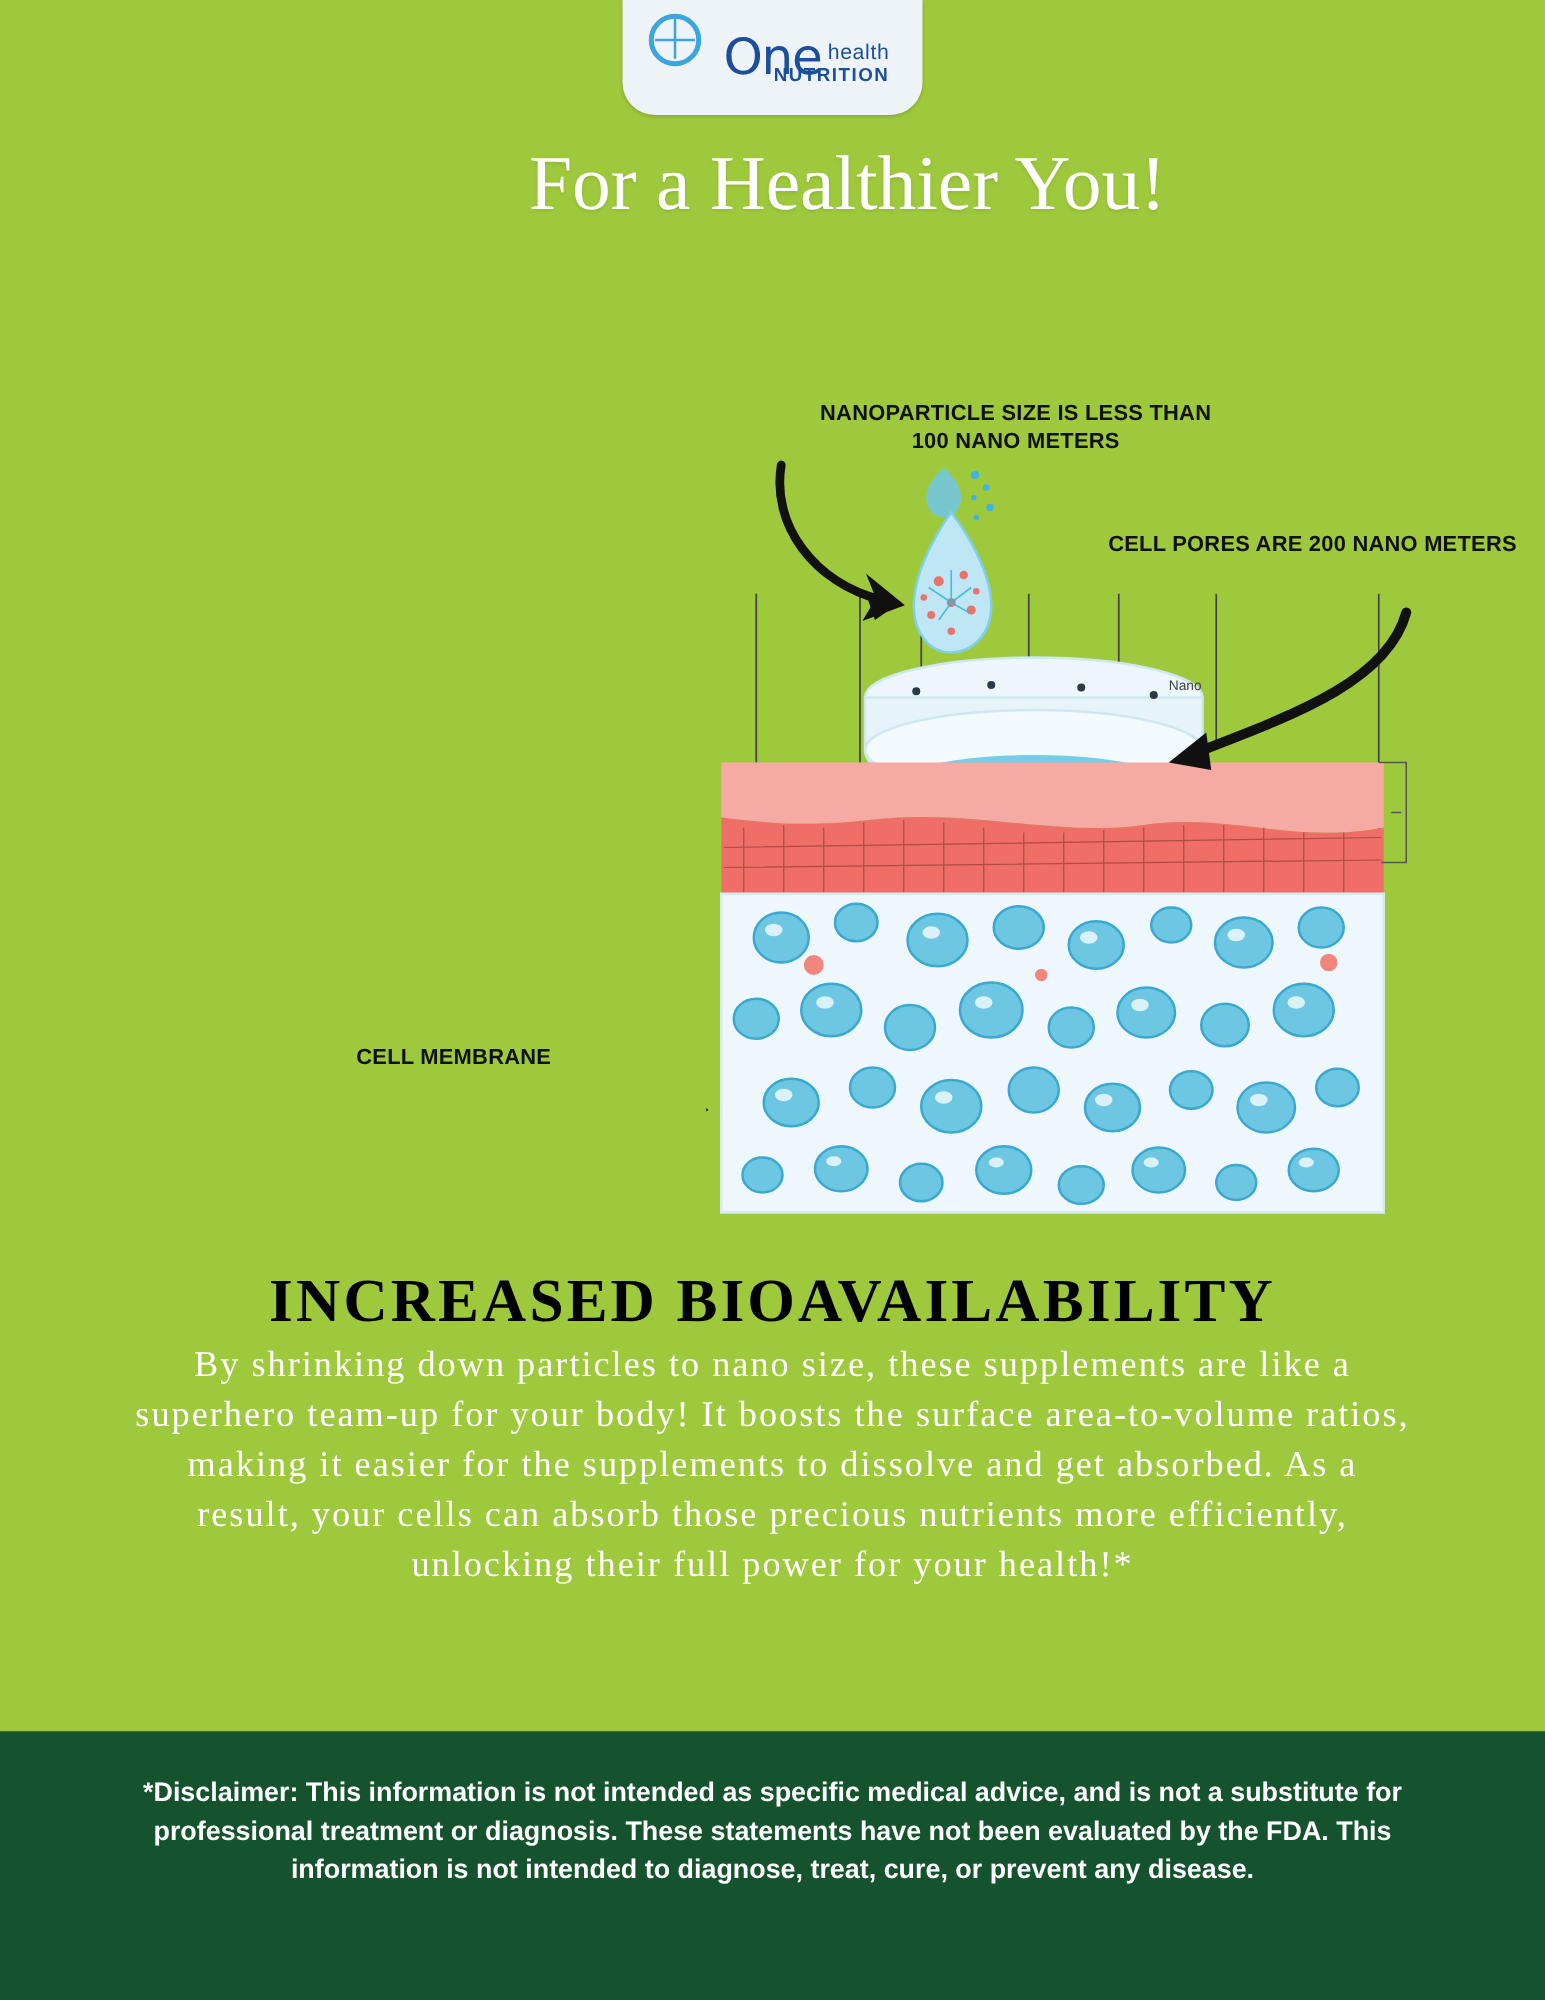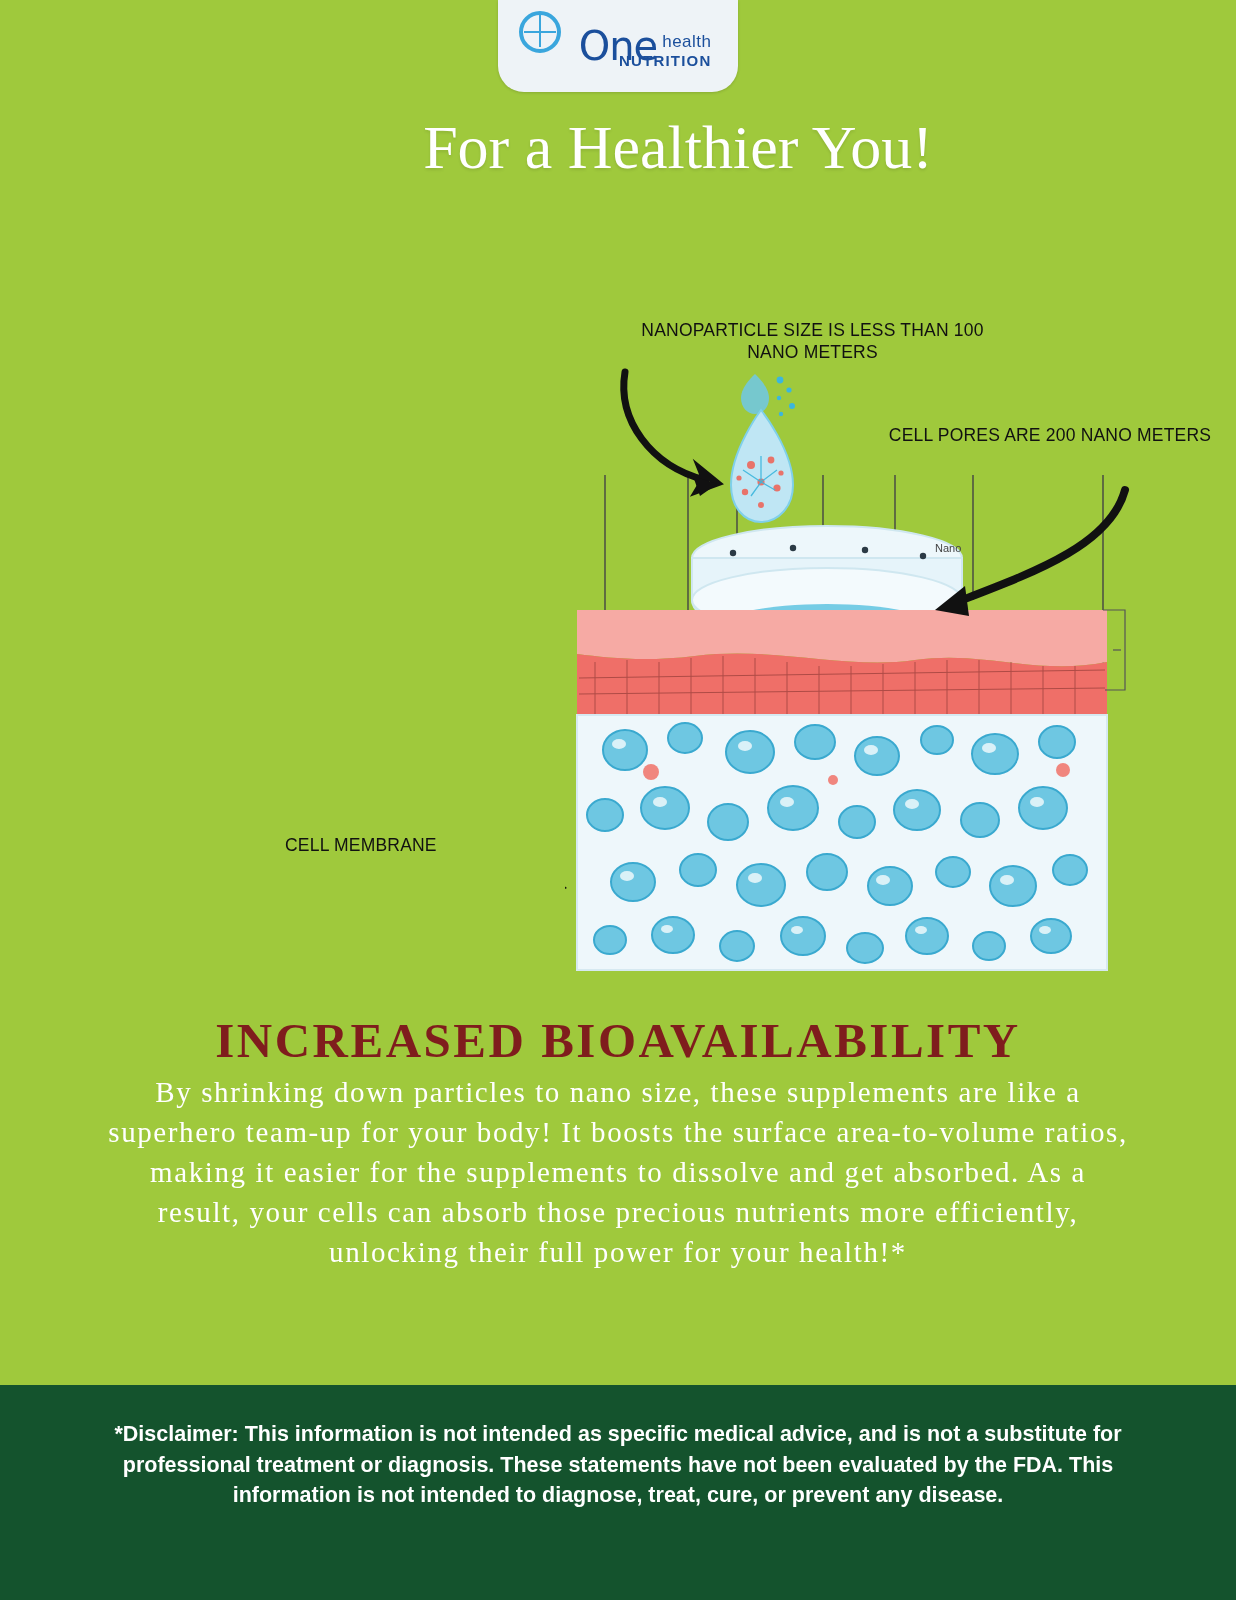--- a/index.html
+++ b/index.html
@@ -137,21 +137,21 @@
   .diagram {
     position: absolute;
     left: 565px;
     top: 310px;
     width: 660px;
     height: 680px;
   }
   .callout {
     position: absolute;
     font-family: "Liberation Sans", sans-serif;
-    font-weight: normal;
+    font-weight: bold;
     font-size: 17.5px;
     color: #111;
     line-height: 1.25;
     letter-spacing: .2px;
   }
   .callout-nano { left: 75px; top: 10px; width: 345px; text-align: center; }
   .callout-pores { left: 310px; top: 115px; width: 350px; text-align: center; }
   .callout-membrane {
     left: -280px;
     top: 525px;
@@ -163,21 +163,21 @@
   .bioavail {
     position: absolute;
     top: 1012px;
     left: 0;
     width: 100%;
     text-align: center;
     font-family: "Liberation Serif", serif;
     font-weight: bold;
     font-size: 49px;
     letter-spacing: 2.5px;
-    color: #7f1d1d;
+    color: #000000;
   }
   .bodytext {
     position: absolute;
     top: 1072px;
     left: 108px;
     width: 1020px;
     text-align: center;
     font-family: "Liberation Serif", serif;
     font-size: 29px;
     line-height: 1.38;

